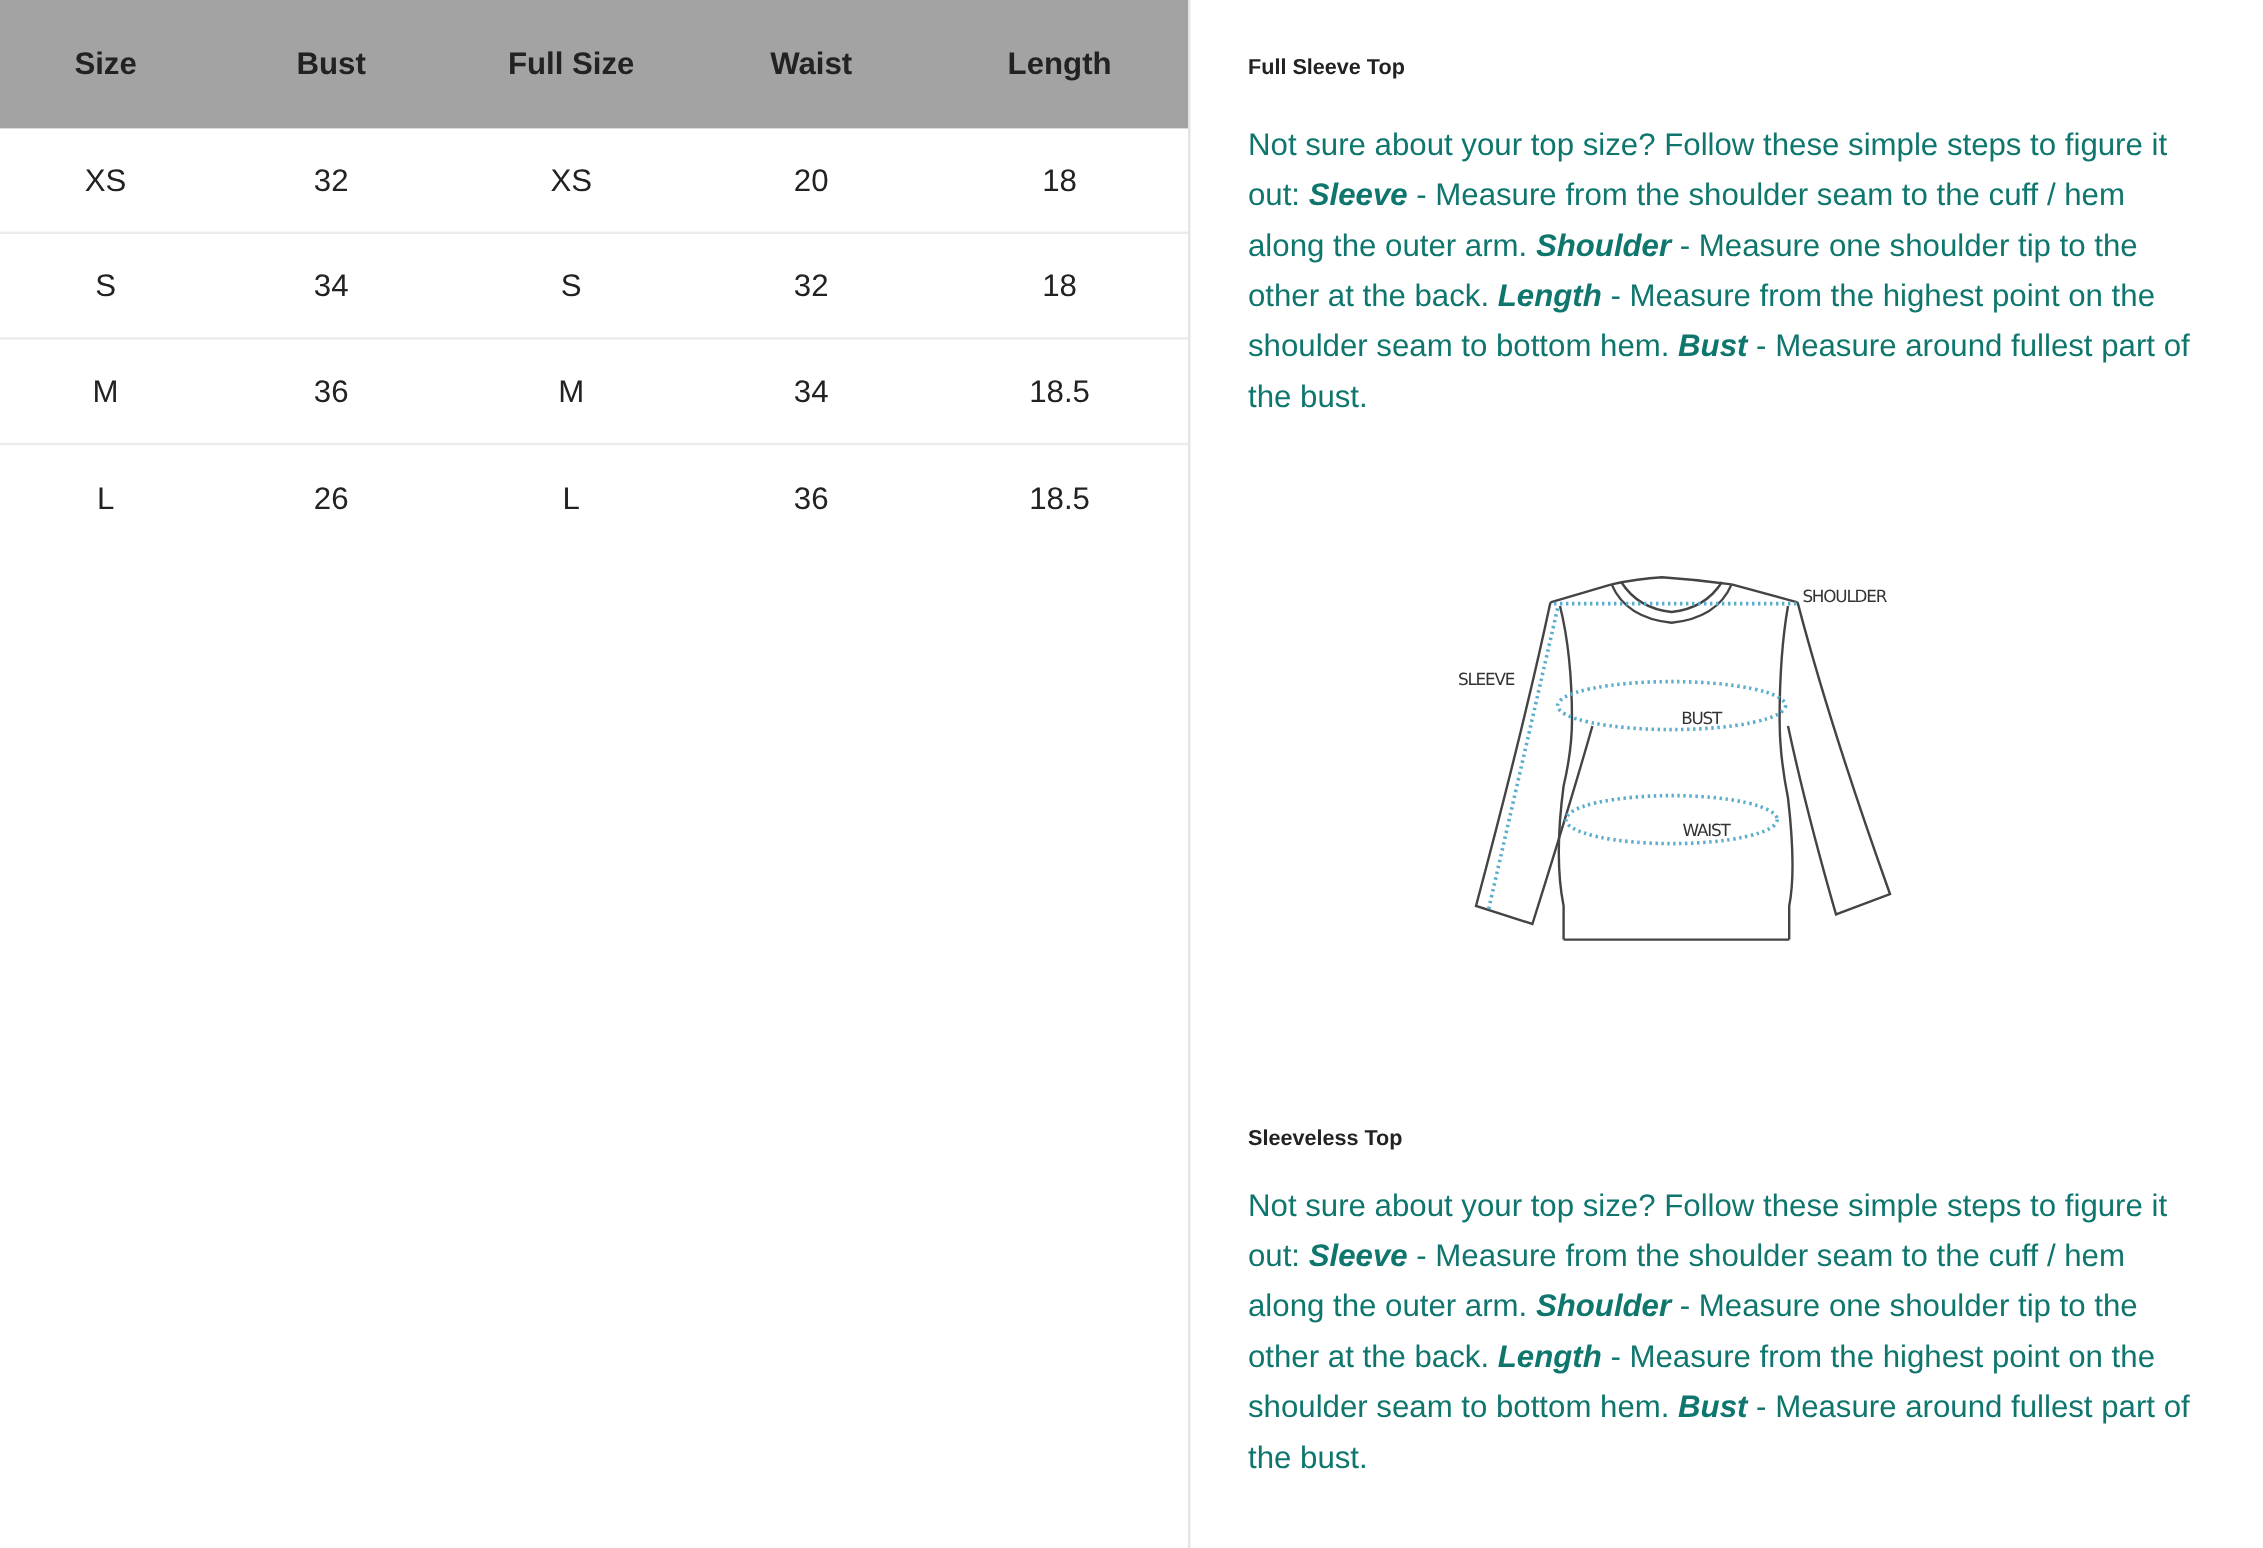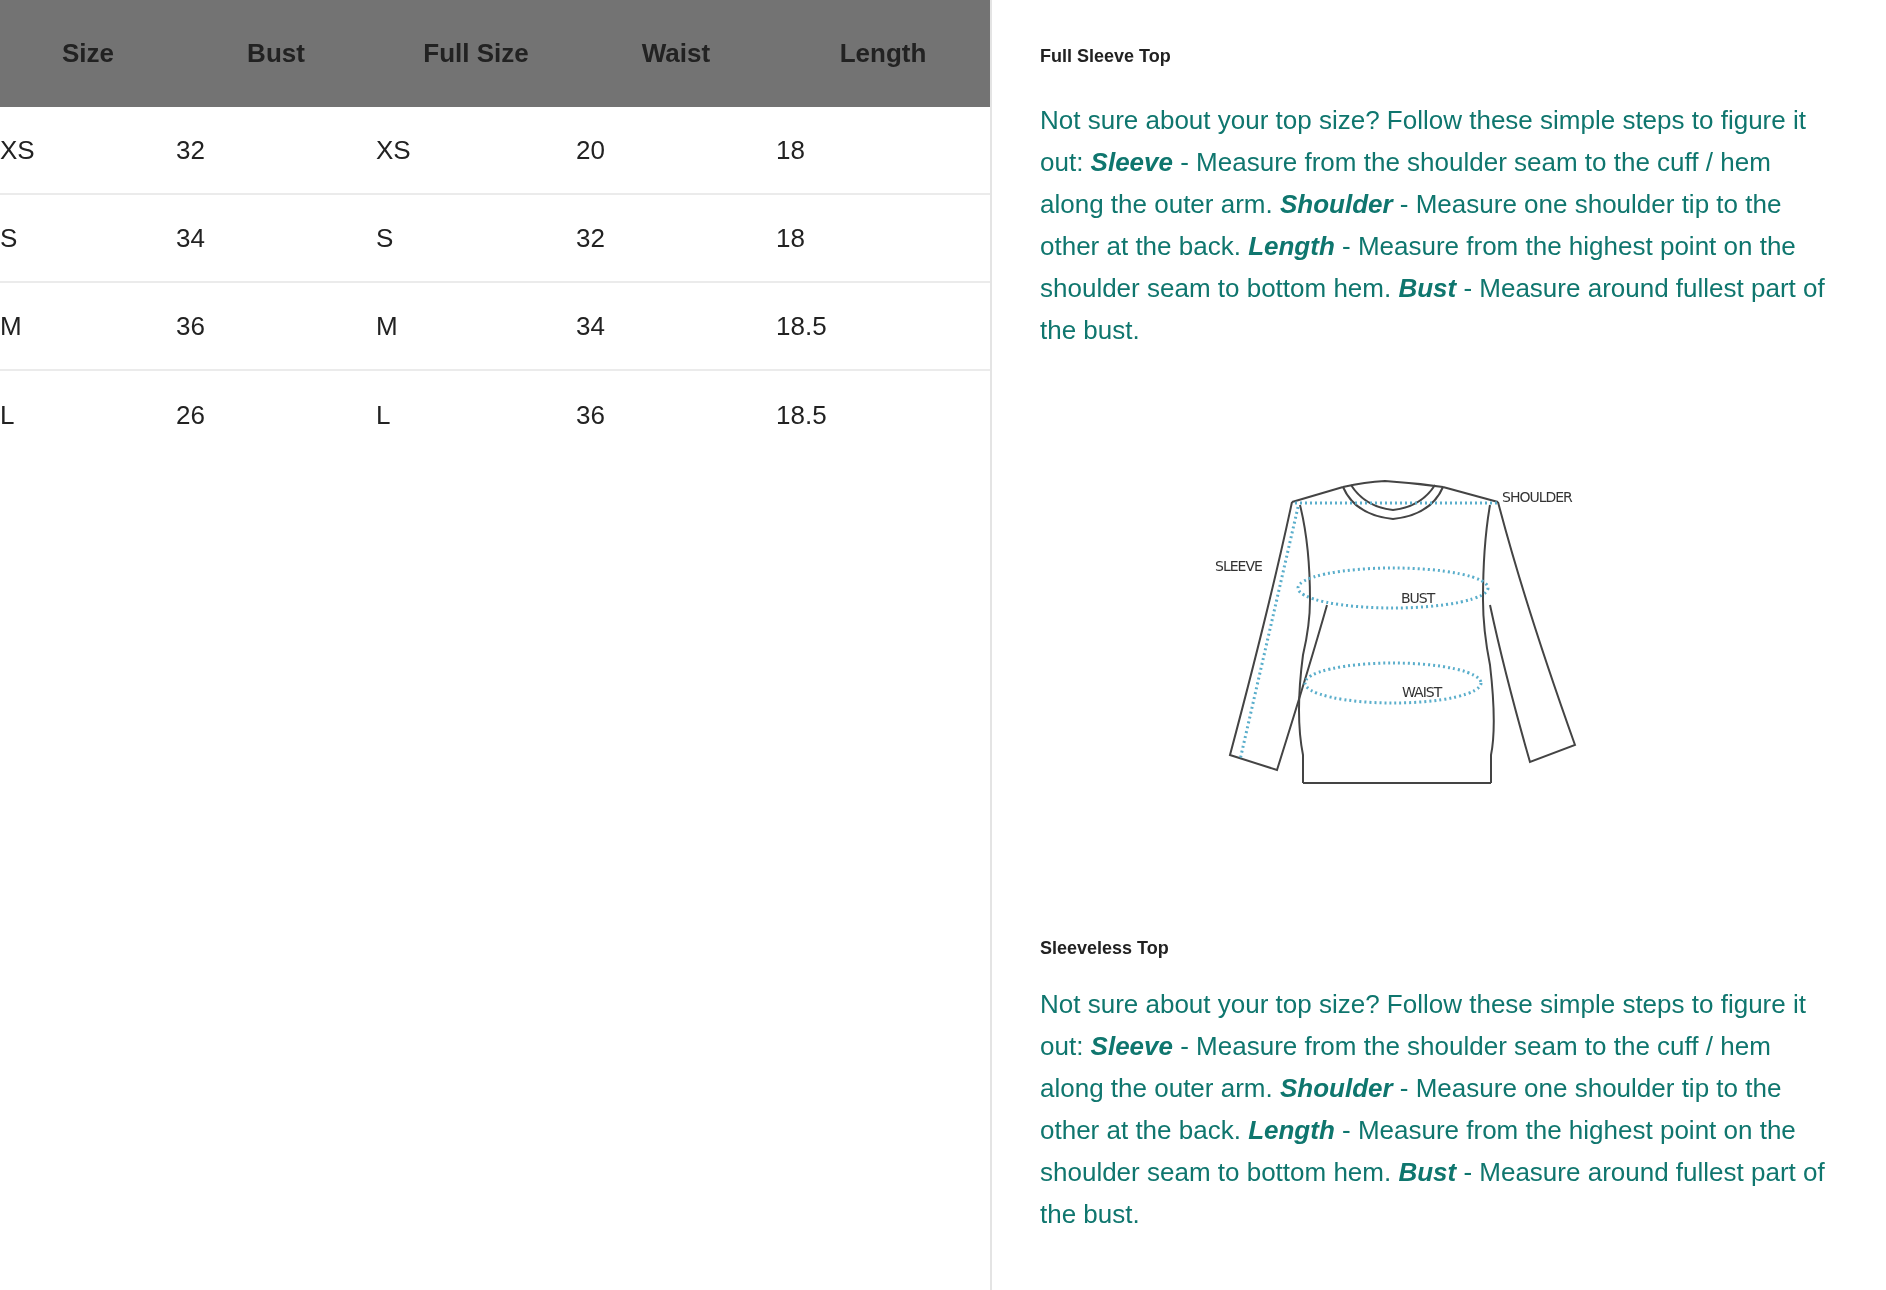--- a/index.html
+++ b/index.html
@@ -3,25 +3,25 @@
 <meta charset="utf-8">
 <style>
   html, body { margin: 0; padding: 0; background: #ffffff; }
   body {
     width: 1886px; height: 1290px; position: relative; overflow: hidden;
     font-family: "Liberation Sans", "DejaVu Sans", sans-serif; color: #222222;
   }
   .left-pane { position: absolute; left: 0; top: 0; width: 990px; height: 1290px; }
   .divider { position: absolute; left: 990px; top: 0; width: 2px; height: 1290px; background: #e4e4e4; }
   .size-table { position: absolute; left: 0; top: 0; width: 990px; }
-  .thead { height: 107px; background: #737373; display: grid; grid-template-columns: 176px 200px 200px 200px 214px; align-items: center; }
+  .thead { height: 107px; background: #a3a3a3; display: grid; grid-template-columns: 176px 200px 200px 200px 214px; align-items: center; }
   .th { text-align: center; font-weight: bold; font-size: 26px; color: #222; }
   .trow { height: 88px; display: grid; grid-template-columns: 176px 200px 200px 200px 214px; align-items: center; border-bottom: 2px solid #ebebeb; box-sizing: border-box; }
   .trow.last { border-bottom: none; }
-  .td { text-align: left; font-size: 26px; color: #222; }
+  .td { text-align: center; font-size: 26px; color: #222; }
   .right-pane { position: absolute; left: 1040px; top: 0; width: 800px; }
   .section-title { position: absolute; left: 0; font-weight: bold; font-size: 18px; color: #222; white-space: nowrap; }
   .section-body { position: absolute; left: 0; width: 790px; font-size: 26px; line-height: 42px; color: #0f766e; }
   .section-body b { font-style: italic; font-weight: bold; }
   .diagram { position: absolute; left: 1215px; top: 455px; width: 450px; height: 370px; }
 </style>
 </head>
 <body>
 
 <div class="left-pane">

